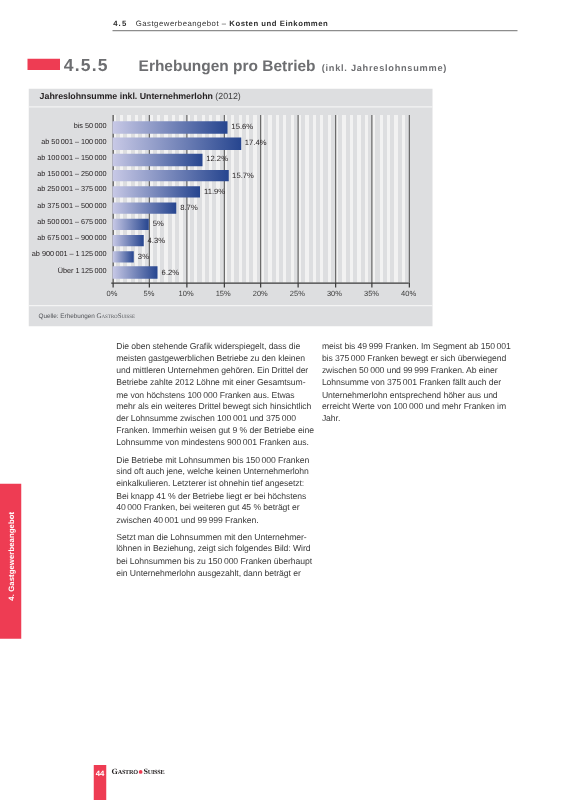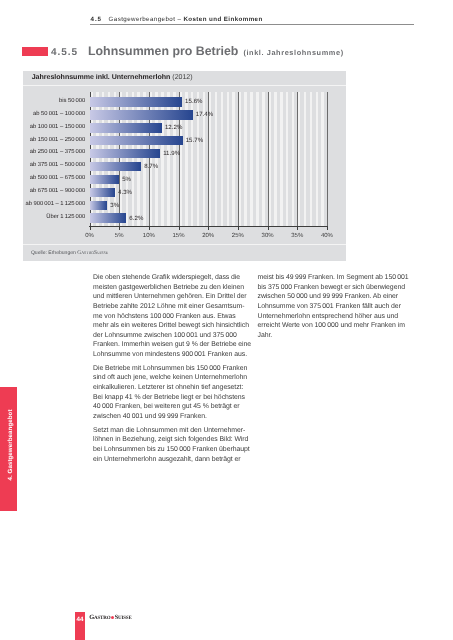--- a/index.html
+++ b/index.html
@@ -9,21 +9,21 @@
   
   .rh{position:absolute;left:90.5px;top:16px;width:324px;font-size:6.2px;color:#2f2f2f;letter-spacing:0.42px;}
   .rh .num{font-weight:bold;letter-spacing:0.95px;}
   .rh .sep{display:inline-block;width:6.6px;}
   .rh .b{font-weight:bold;}
   .rh-rule{position:absolute;left:90px;top:24.3px;width:324px;height:1.2px;background:#8d8d8d;}
 
   
   .h-sq{position:absolute;left:22px;top:46.5px;width:26px;height:9.5px;background:#ee3c53;}
   .h-txt{position:absolute;left:51px;top:44.2px;font-size:12.35px;font-weight:bold;color:#6d6e71;letter-spacing:0.01px;}
-  .h-txt .hn{margin-right:10px;letter-spacing:0.95px;font-size:10px;}
+  .h-txt .hn{margin-right:24px;letter-spacing:0.95px;font-size:14px;}
   .h-sub{font-size:7.35px;font-weight:bold;color:#6d6e71;letter-spacing:0.6px;margin-left:1.5px;}
 
   
   .panel{position:absolute;left:22.5px;top:70.5px;width:323px;height:190px;background:#dddee0;}
   .panel-title{position:absolute;left:9.2px;top:3.2px;font-size:7.05px;letter-spacing:-0.01px;font-weight:bold;color:#231f20;}
   .panel-title .yr{font-weight:normal;color:#3f3f3f;}
   .panel-rule{position:absolute;left:0;top:14.8px;width:323px;height:1px;background:#f4f4f4;}
   .panel-rule2{position:absolute;left:0;top:173px;width:323px;height:1px;background:#f4f4f4;}
   .src{position:absolute;left:8.4px;top:179.6px;font-size:5.1px;color:#54565a;letter-spacing:-0.02px;}
   .src .sc{font-variant:small-caps;font-family:"Liberation Serif",serif;font-size:5.6px;letter-spacing:-0.05px;}
@@ -67,21 +67,21 @@
 
 <div class="page">
 
   <div class="rh">
     <span class="num">4.5</span><span class="sep"></span><span>Gastgewerbeangebot – </span><span class="b">Kosten und Einkommen</span>
   </div>
   <div class="rh-rule"></div>
 
   <div class="h-sq"></div>
   <div class="h-txt">
-    <span class="hn">4.5.5</span><span>Lohnsummen pro Betrieb</span>
+    <span class="hn">4.5.5</span><span>Erhebungen pro Betrieb</span>
     <span class="h-sub">(inkl. Jahreslohnsumme)</span>
   </div>
 
   <div class="panel">
     <div class="panel-title">
       <span>Jahreslohnsumme inkl. Unternehmerlohn</span>
       <span class="yr">(2012)</span>
     </div>
     <div class="panel-rule"></div>
     <div class="plot" id="plot">

